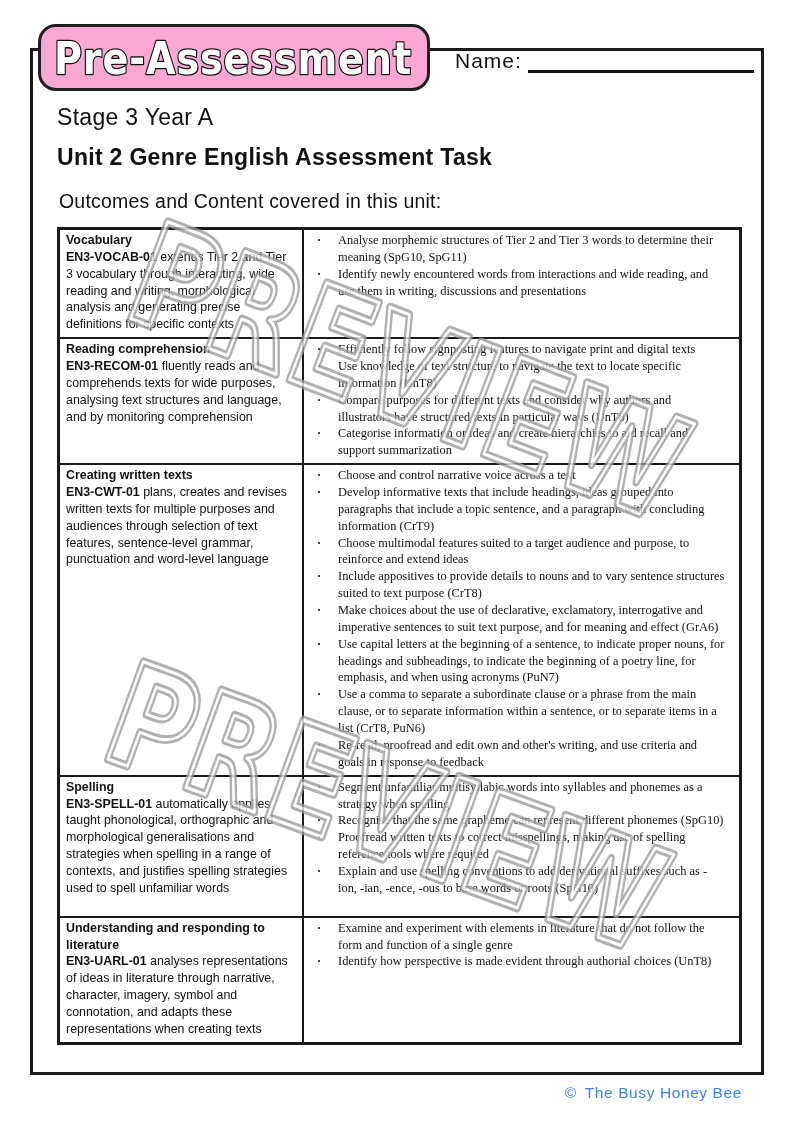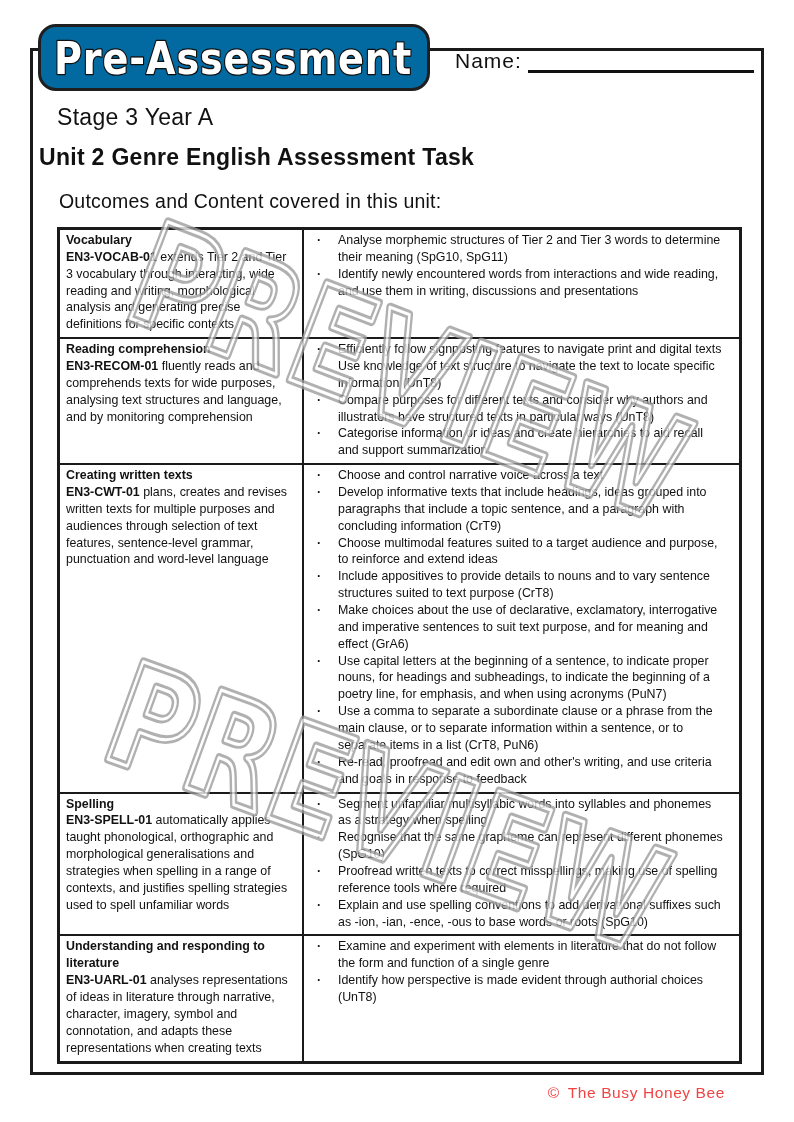--- a/index.html
+++ b/index.html
@@ -6,60 +6,60 @@
   body{
     width:794px;height:1122px;background:#ffffff;position:relative;overflow:hidden;
     font-family:"Liberation Sans", sans-serif;color:#111;
   }
   .page-border{
     position:absolute;left:30px;top:48px;width:728px;height:1021px;
     border:3px solid #1a1a1a;z-index:1;
   }
   .badge{
     position:absolute;left:38px;top:24px;width:392px;height:67px;box-sizing:border-box;
-    background:#0369a1;border:3px solid #1f1f1f;border-radius:18px;z-index:6;
+    background:#f9a8d4;border:3px solid #1f1f1f;border-radius:18px;z-index:6;
     display:flex;align-items:center;justify-content:center;
   }
   .badge svg{display:block;}
   .badge text{
     font-family:"DejaVu Sans", sans-serif;font-weight:bold;font-size:44px;
     fill:#ffffff;stroke:#101010;stroke-width:2.6px;paint-order:stroke;stroke-linejoin:round;
     letter-spacing:1px;
   }
   .name-row{position:absolute;left:455px;top:48px;z-index:4;font-size:21px;letter-spacing:1px;}
   .name-line{display:inline-block;width:226px;height:22px;border-bottom:3px solid #111;margin-left:6px;vertical-align:bottom;}
   .h1{position:absolute;left:57px;top:104px;font-size:23px;font-weight:normal;letter-spacing:.3px;z-index:2;}
-  .h2{position:absolute;left:39px;top:144px;font-size:23px;font-weight:bold;letter-spacing:.3px;z-index:2;}
+  .h2{position:absolute;left:57px;top:144px;font-size:23px;font-weight:bold;letter-spacing:.3px;z-index:2;}
   .intro{position:absolute;left:59px;top:190px;font-size:19.5px;letter-spacing:.2px;z-index:2;}
   table.outcomes{
     position:absolute;left:57px;top:227px;width:685px;z-index:2;
     border-collapse:collapse;table-layout:fixed;border:3px solid #1a1a1a;
   }
   table.outcomes td{
     border:2px solid #1a1a1a;vertical-align:top;padding:2px 14px 4px 6px;
     font-size:12.4px;line-height:1.36;
   }
   td.cat-cell{width:222px;}
   .cat{font-weight:bold;}
   .code{font-weight:bold;}
-  ul.pts{margin:0;padding:0;list-style:none;}
+  ul.pts{margin:0;padding:0;list-style:none;font-family:Liberation Serif, serif;}
   ul.pts li{position:relative;padding-left:28px;}
   ul.pts li::before{content:"\00B7";position:absolute;left:7px;top:0;font-weight:bold;}
   .wm{position:absolute;z-index:5;opacity:.78;pointer-events:none;transform-origin:0 0;}
   #wm1{left:163px;top:183px;transform:rotate(21deg);}
   #wm2{left:138px;top:623px;transform:rotate(20deg);}
   .wm text{
     font-family:"DejaVu Sans", sans-serif;font-weight:bold;font-size:142px;
     fill:none;stroke-linejoin:round;stroke-linecap:round;letter-spacing:2px;
   }
   .wm .outer{stroke:#9b9b9b;stroke-width:9px;}
   .wm .inner{stroke:#ffffff;stroke-width:3px;}
   .footer{
-    position:absolute;right:69px;top:1084px;z-index:2;
-    font-size:15.5px;color:#ef4444;letter-spacing:.6px;
+    position:absolute;right:52px;top:1084px;z-index:2;
+    font-size:15.5px;color:#3b82f6;letter-spacing:.6px;
   }
   .footer .cp{margin-right:8px;}
 </style>
 </head>
 <body>
 
 <div class="page-border"></div>
 
 <div class="badge">
   <svg width="366" height="56" viewBox="0 0 366 56">

